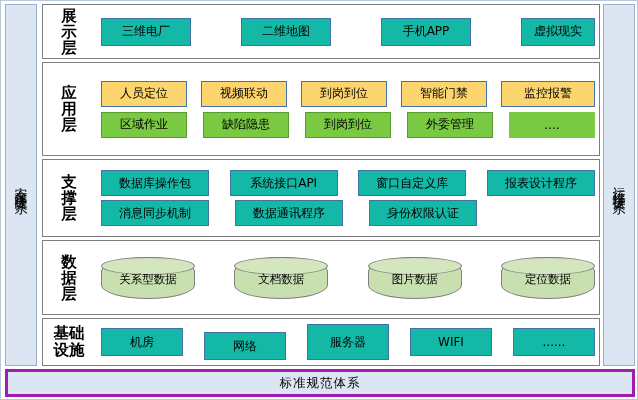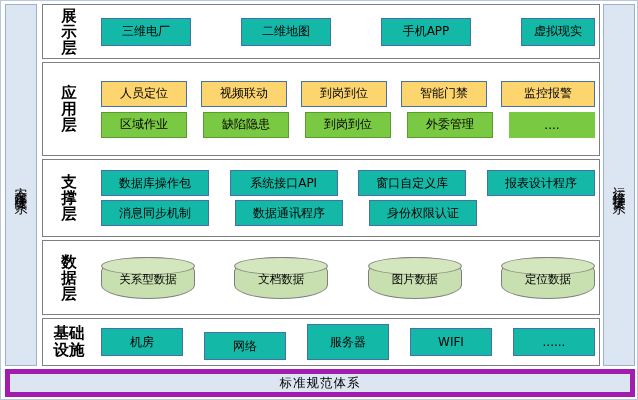--- a/index.html
+++ b/index.html
@@ -50,21 +50,21 @@
 
   
   #standards-bar {
     position: absolute;
     left: 4px;
     top: 368px;
     width: 630px;
     height: 28px;
     box-sizing: border-box;
     background: #dce5f2;
-    border: 5px solid #a21caf;
+    border: 3px solid #a21caf;
     display: flex;
     align-items: center;
     justify-content: center;
   }
   #standards-bar .bar-text {
     font-size: 12.5px;
     letter-spacing: 1px;
     color: #000000;
   }
 

